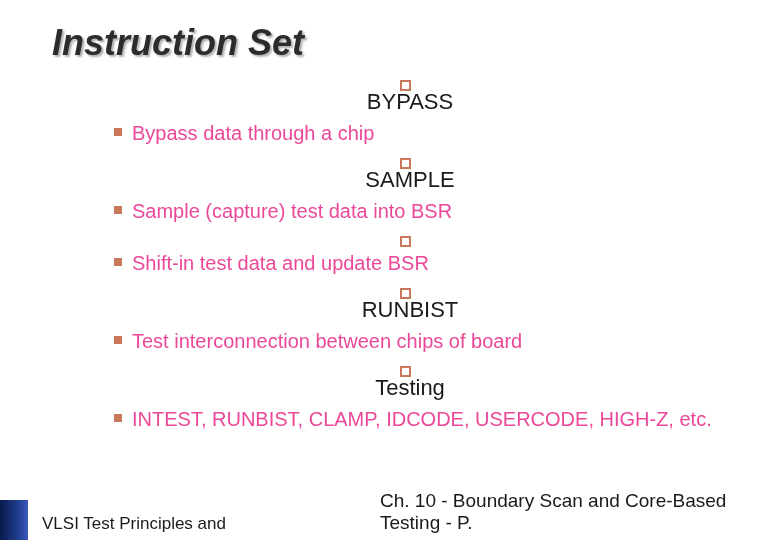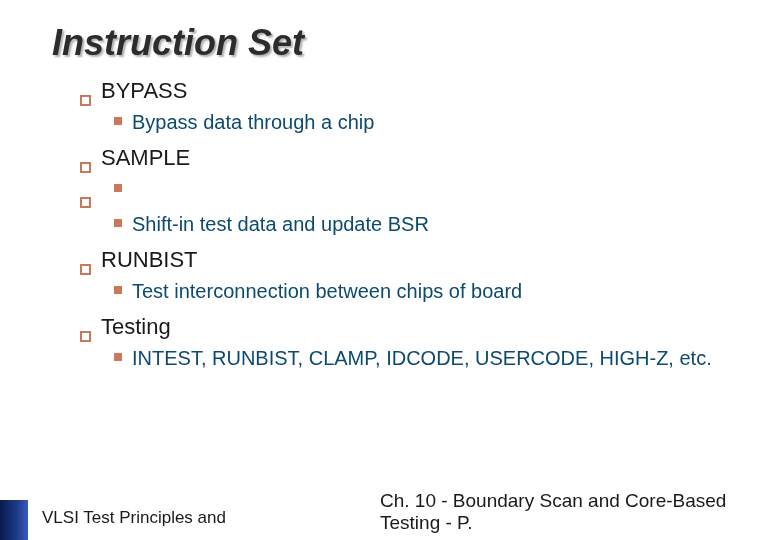--- a/index.html
+++ b/index.html
@@ -22,22 +22,23 @@
   .title {
     font-size: 36px;
     font-style: italic;
     font-weight: bold;
     color: #2c2c2c;
     text-shadow: 2px 2px 2px rgba(100,100,100,0.5);
     margin: 0 0 14px 0;
   }
   .section-row {
     display: flex;
-    align-items: flex-end;
+    align-items: center;
     margin: 8px 0 4px 28px;
+    flex-direction: column;
   }
   .hollow-sq {
     display: inline-block;
     width: 11px;
     height: 11px;
     border: 2px solid #c9795a;
     margin-right: 10px;
     box-sizing: border-box;
     flex: 0 0 auto;
     position: relative;
@@ -57,35 +58,35 @@
     width: 8px;
     height: 8px;
     background: #c9795a;
     margin-right: 10px;
     flex: 0 0 auto;
     position: relative;
     top: 7px;
   }
   .detail-text {
     font-size: 20px;
-    color: #0c4a6e;
+    color: #ec4899;
     line-height: 1.25;
   }
   .sidebar {
     position: absolute;
     left: 0;
     top: 500px;
     width: 28px;
     height: 40px;
     background: linear-gradient(to right, #0a1a4a, #1e3a8a 60%, #3a5abf);
   }
   .footer-left {
     position: absolute;
     left: 42px;
-    bottom: 12px;
+    bottom: 6px;
     font-size: 17px;
     color: #1a1a1a;
   }
   .footer-right-wrap {
     position: absolute;
     left: 380px;
     bottom: 6px;
     font-size: 19px;
     color: #1a1a1a;
     width: 380px;
@@ -107,20 +108,21 @@
     <span class="solid-sq"></span>
     <span class="detail-text">Bypass data through a chip</span>
   </div>
 
   <div class="section-row">
     <span class="hollow-sq"></span>
     <span class="section-label">SAMPLE</span>
   </div>
   <div class="detail-row">
     <span class="solid-sq"></span>
+    <span class="detail-text">Sample (capture) test data into BSR</span>
   </div>
 
   <div class="section-row">
     <span class="hollow-sq"></span>
   </div>
   <div class="detail-row">
     <span class="solid-sq"></span>
     <span class="detail-text">Shift-in test data and update BSR</span>
   </div>
 

